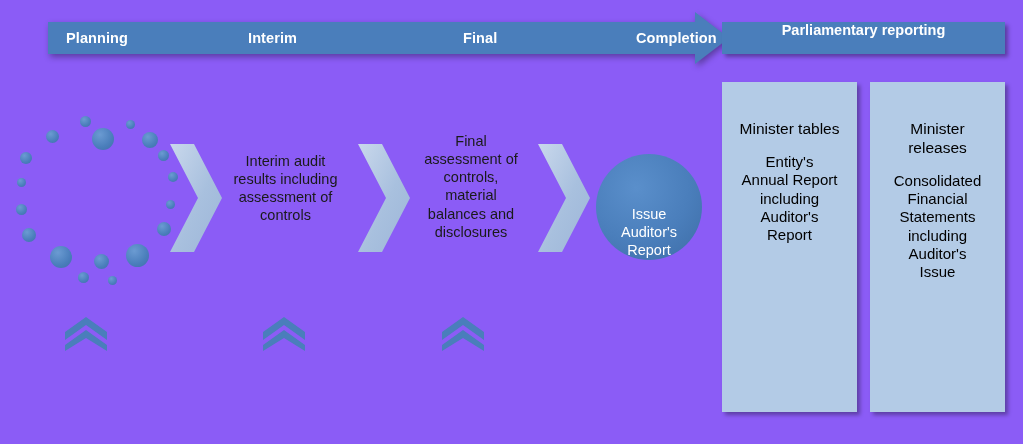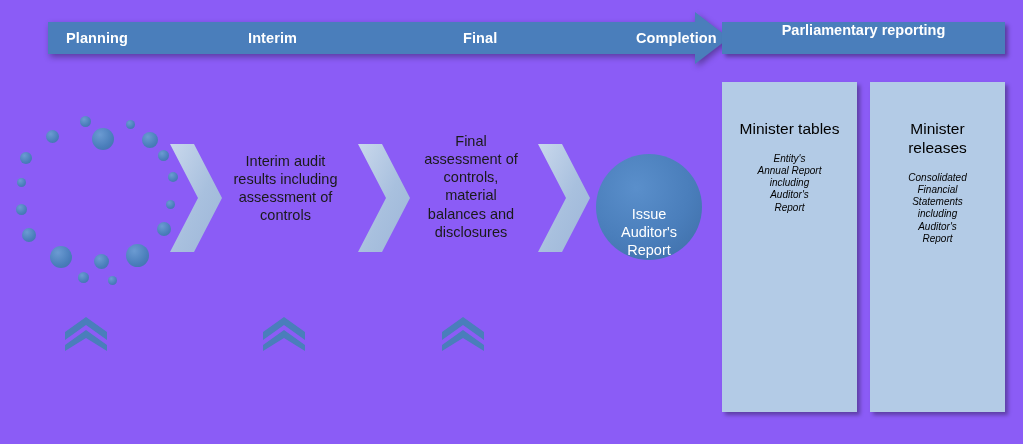--- a/index.html
+++ b/index.html
@@ -100,27 +100,26 @@
   #panel-left  { left: 722px; }
   #panel-right { left: 870px; }
   .panel-lead {
     font-size: 15.5px;
     color: #000000;
     text-align: center;
     line-height: 1.22;
     white-space: pre-line;
   }
   .panel-body {
-    font-size: 10px;
+    font-size: 15px;
     color: #000000;
     text-align: center;
     line-height: 1.22;
     margin-top: 14px;
     white-space: pre-line;
-    font-style: italic;
   }
 
   
   .stage-text {
     position: absolute;
     text-align: center;
     font-size: 14.5px;
     color: #1a1a1a;
     line-height: 1.25;
     white-space: pre-line;
@@ -297,17 +296,17 @@
   </div>
 
   <div class="panel-box" id="panel-right">
     <div class="panel-lead">Minister
 releases</div>
     <div class="panel-body">Consolidated
 Financial
 Statements
 including
 Auditor's
-Report</div>
+Issue</div>
   </div>
 
 
 </div>
 
 </body></html>

